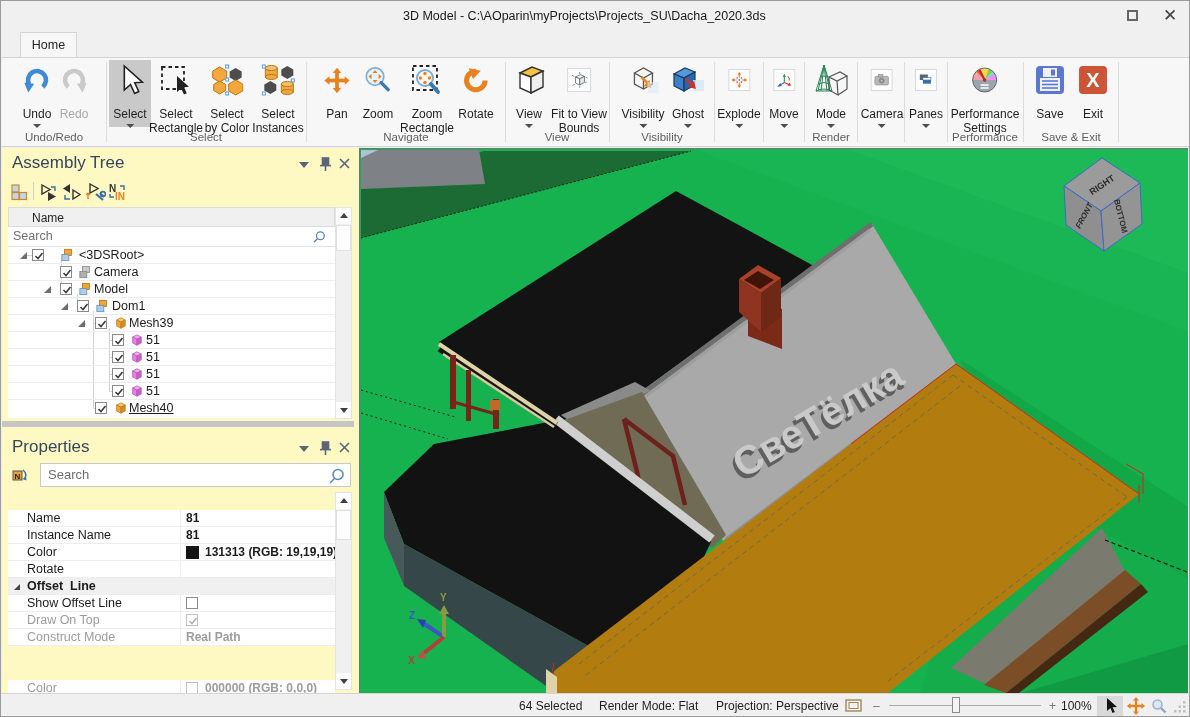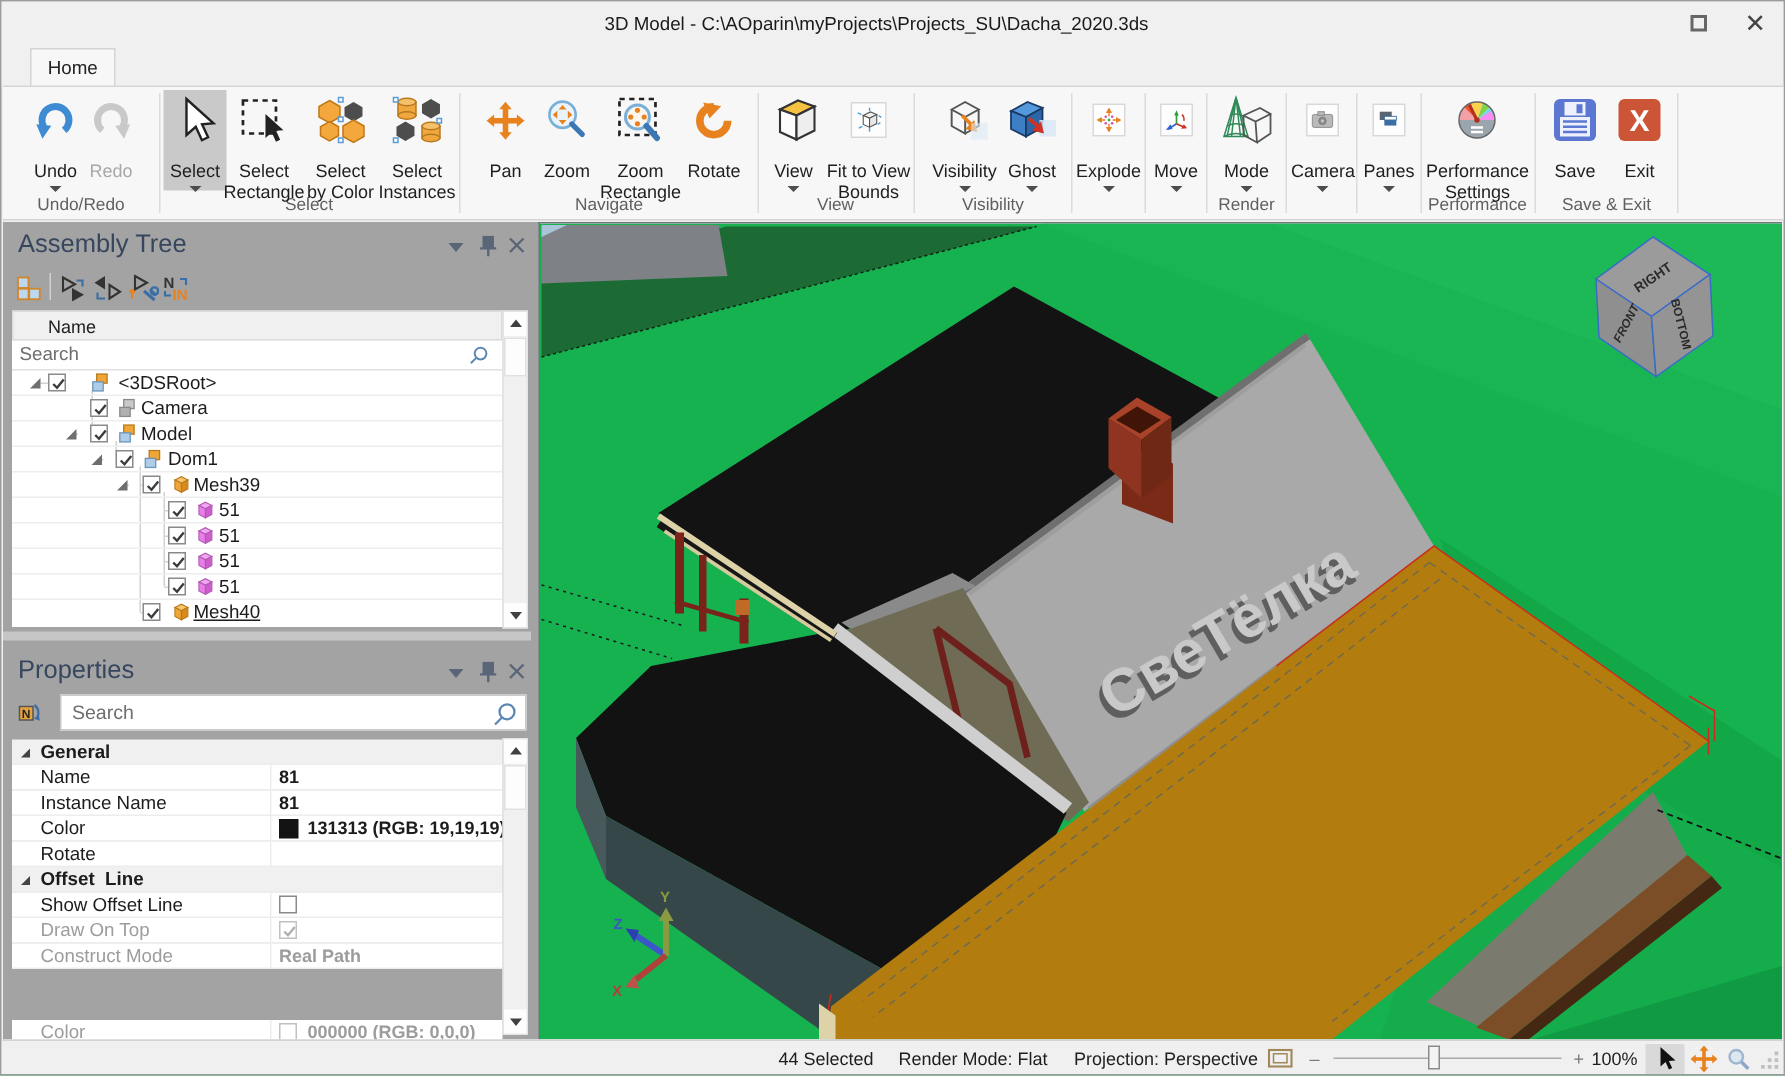--- a/index.html
+++ b/index.html
@@ -24,21 +24,21 @@
 .rbtn { position:absolute; top:2px; transform:translateX(-50%); text-align:center; }
 .rbtn .icbox { height:40px; display:flex; align-items:center; justify-content:center; }
 .rbtn .ric { display:block; }
 .rbtn .rlab { font-size:12px; color:#1e1e1e; line-height:13.5px; margin-top:8px; white-space:nowrap; }
 .rbtn .rlab.dis { color:#a8a8a8; }
 .caret { width:0; height:0; border-left:4px solid transparent; border-right:4px solid transparent;
   border-top:4px solid #4d4d4d; margin:2px auto 0 auto; }
 .boxed { border:1px solid #d8d8d8; background:#fdfdfd; padding:2px; }
 #selbtn { position:absolute; left:107px; top:2px; width:42px; height:67px; background:#c9c9c9; }
 
-#leftpane { position:absolute; left:1px; top:147px; width:358px; height:545px; background:#a3a3a3; }
+#leftpane { position:absolute; left:1px; top:147px; width:358px; height:545px; background:#fef9c3; }
 .ptitle { position:absolute; left:10px; font-size:17px; color:#36465e; }
 #atree-tools { position:absolute; left:0; top:33px; width:352px; height:22px; }
 #name-hdr { position:absolute; left:6px; top:59px; width:327px; height:20px; background:#f0f0f0;
   border:1px solid #dcdcdc; font-size:12px; color:#1e1e1e; padding:3px 0 0 23px; }
 #search1 { position:absolute; left:6px; top:79px; width:327px; height:20px; background:#fff;
   border-bottom:1px solid #e2e2e2; font-size:12.5px; color:#6e6e6e; padding:2px 0 0 5px; }
 #treebody { position:absolute; left:6px; top:99px; width:327px; height:171px; background:#fff; }
 .trow { position:absolute; left:0; width:327px; height:17px; border-bottom:1px solid #ededed; font-size:12.5px; color:#1c1c1c; }
 .cb { position:absolute; top:2px; width:12px; height:12px; border:1px solid #8a8a8a; background:#fff; }
 .cb svg { position:absolute; left:0px; top:0px; }
@@ -676,26 +676,20 @@
       <path d="M13,3 A6.5,6.5 0 0 1 15,11" fill="none" stroke="#3a6ea5" stroke-width="1.5"></path>
       <path d="M16.5,13.5 L12.5,12 L16,9.5 Z" fill="#3a6ea5"></path>
     </svg>
     <div class="abs" style="left:38px; top:32px; width:311px; height:24px; background:#fff; border:1px solid #c9c9c9; font-size:13px; color:#6e6e6e; padding:3px 0 0 7px">Search
       <svg class="abs" style="left:288px; top:4px" width="16" height="16" viewBox="0 0 16 16">
         <circle cx="9" cy="6.5" r="5" fill="none" stroke="#5b87b5" stroke-width="1.5"></circle>
         <line x1="5.5" y1="10.5" x2="1" y2="15" stroke="#5b87b5" stroke-width="1.5"></line>
       </svg>
     </div>
 
-    <div class="prow phead" style="top:62px">
-      <svg class="abs" style="left:5px;top:5px" width="8" height="8">
-          <path d="M7,1 L7,7 L1,7 Z" fill="#444"></path>
-        </svg>
-      <span class="plabel" style="font-weight:bold">General</span>
-    </div>
     <div class="prow" style="top:79px">
         <span class="plabel">Name</span>
         <div class="pdiv"></div>
         <span class="pval">81</span>
       </div>
     <div class="prow" style="top:96px">
         <span class="plabel">Instance Name</span>
         <div class="pdiv"></div>
         <span class="pval">81</span>
       </div>
@@ -853,21 +847,21 @@
   <polygon points="79,465 89,465 84,456" fill="#8a9a40"></polygon>
   <polygon points="57,509 66,510 63,501" fill="#c05048"></polygon>
   <g font-family="Liberation Sans" font-size="10" font-weight="bold">
     <text x="49" y="470" fill="#3c55c8">Z</text>
     <text x="80" y="452" fill="#8a9a40">Y</text>
     <text x="48" y="515" fill="#b04038">X</text>
   </g>
 </svg>
 </div>
 <div id="statusbar">
-  <span style="left:518px">44 Selected</span>
+  <span style="left:518px">64 Selected</span>
   <span style="left:598px">Render Mode: Flat</span>
   <span style="left:715px">Projection: Perspective</span>
   <span style="left:872px; color:#777">–</span>
   <span style="left:1048px; color:#777">+</span>
   <span style="left:1060px">100%</span>
   <svg class="abs" style="left:844px; top:4px" width="18" height="15" viewBox="0 0 18 15">
     <rect x="1" y="2" width="15" height="11" fill="none" stroke="#a08858" stroke-width="1.4"></rect>
     <rect x="4" y="4.5" width="9" height="6" fill="none" stroke="#a08858" stroke-width="1"></rect>
   </svg>
   <div class="abs" style="left:888px; top:11px; width:152px; height:1px; background:#aaa"></div>

